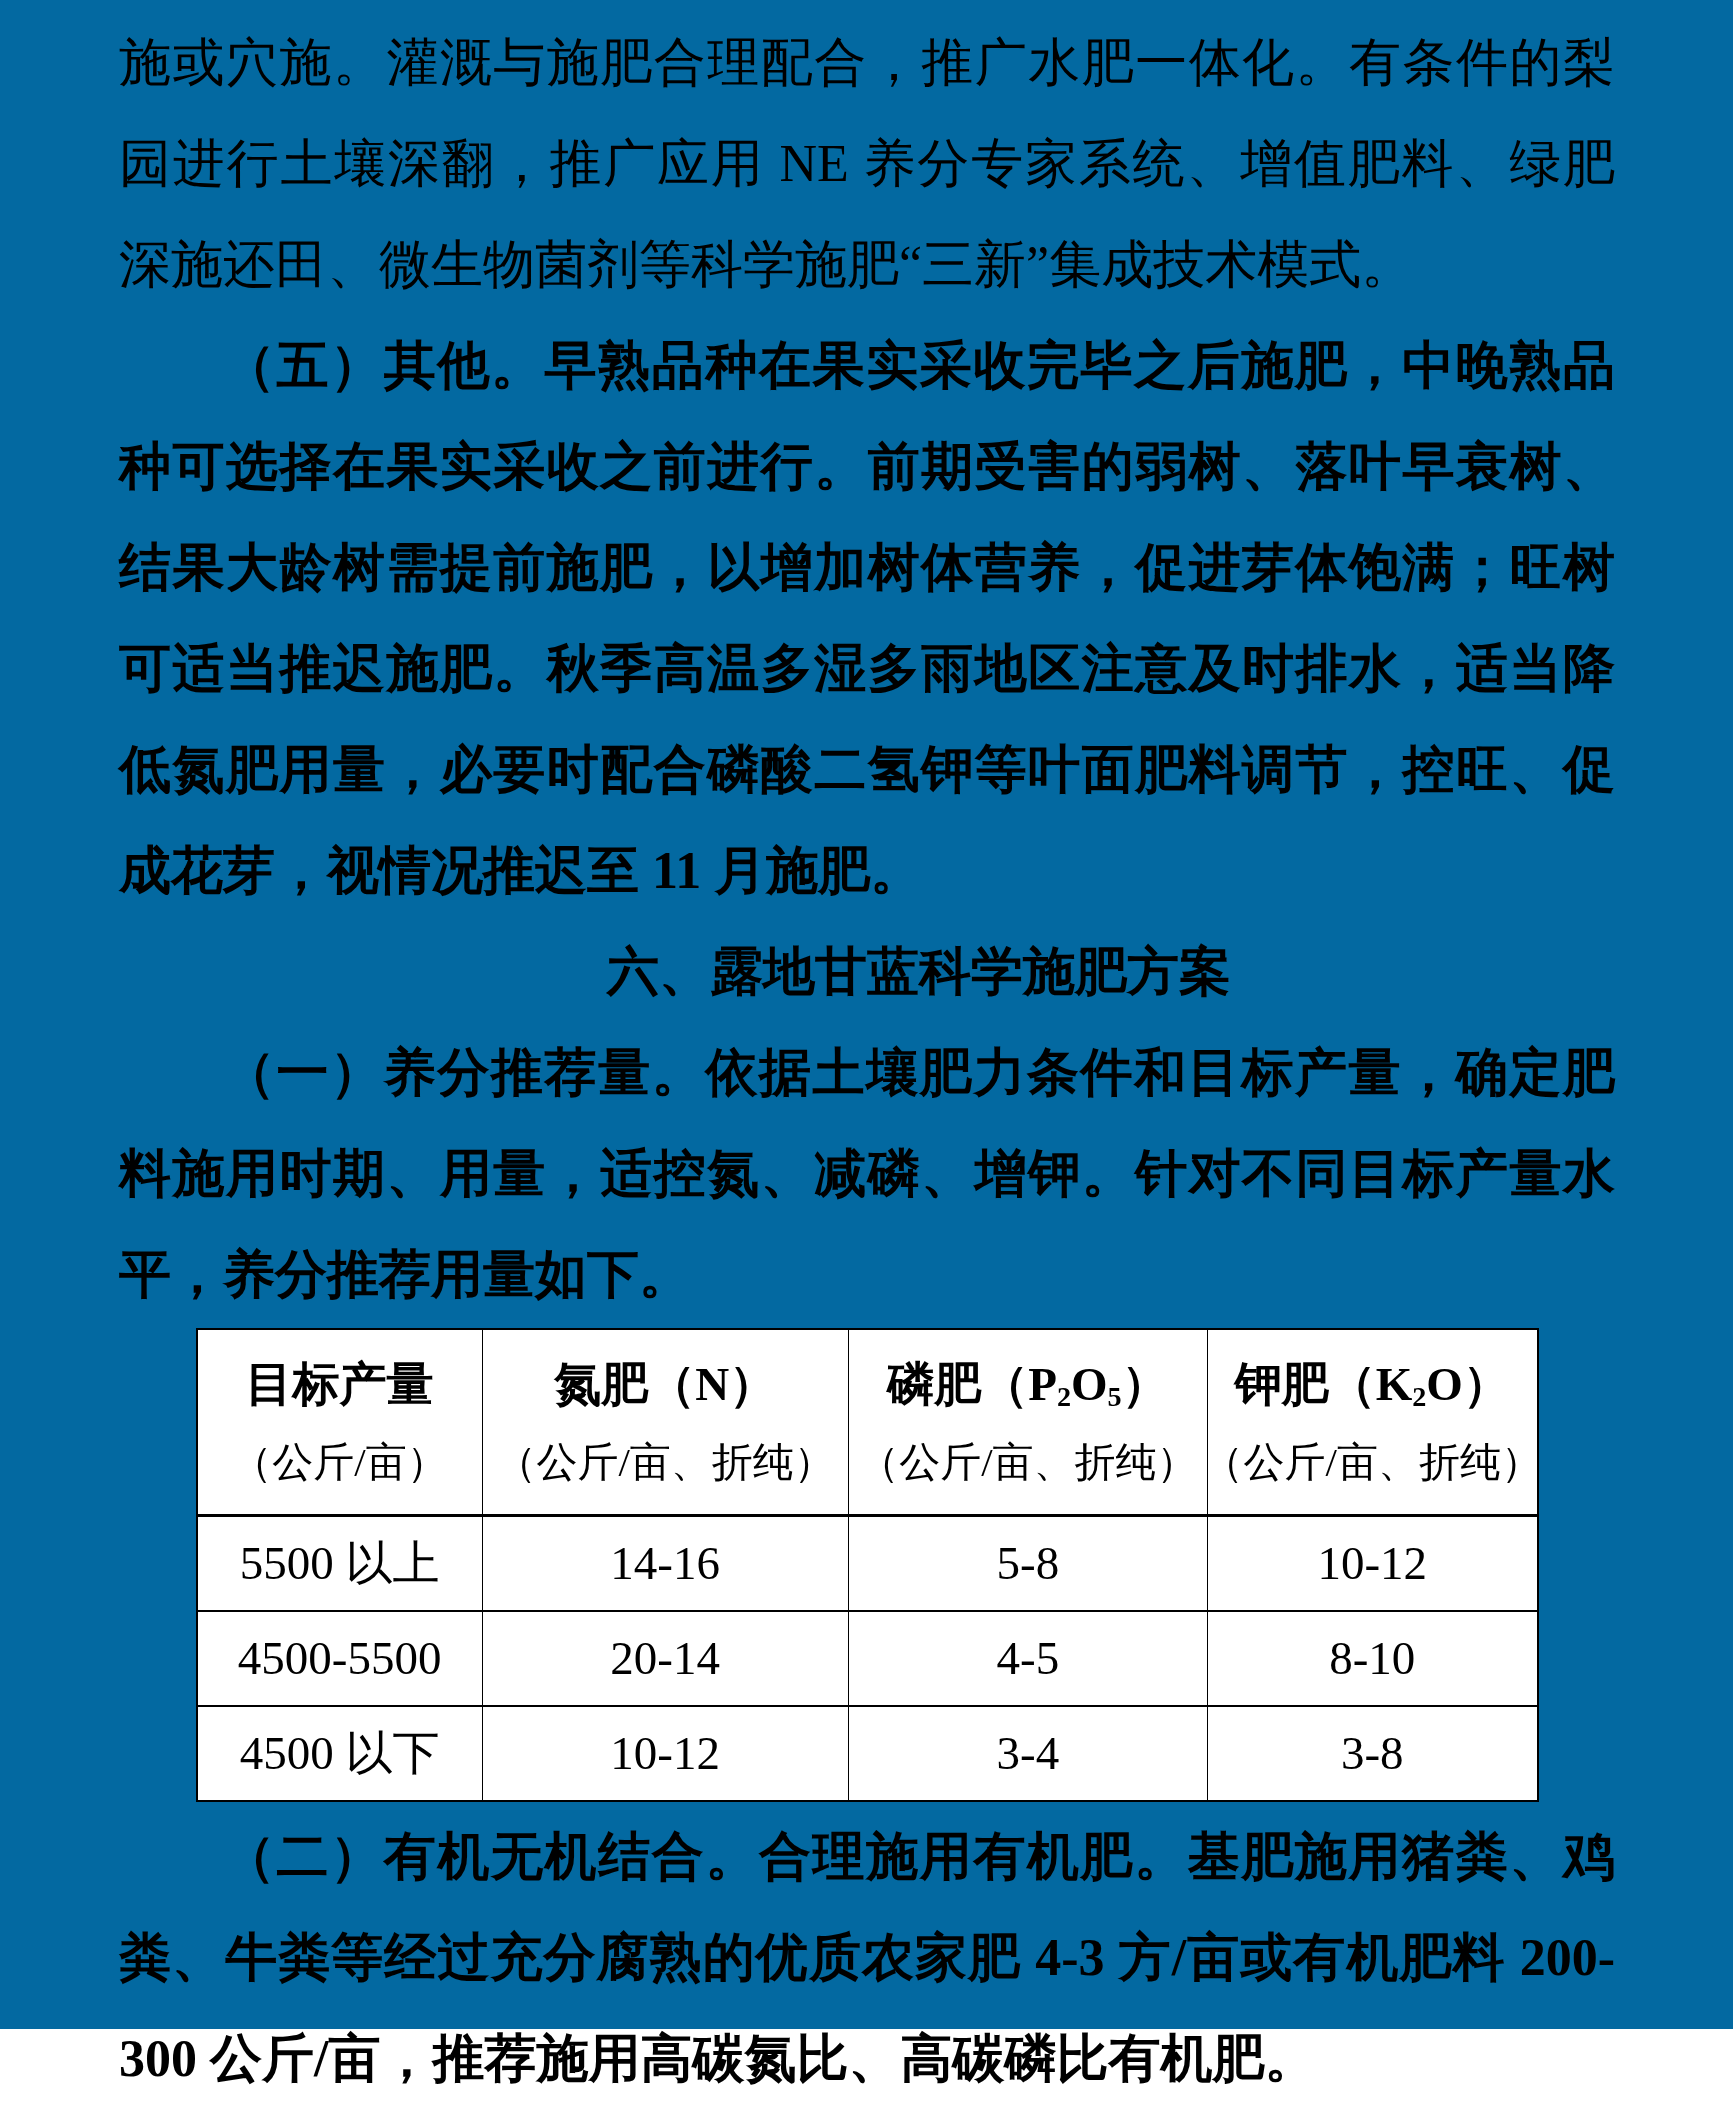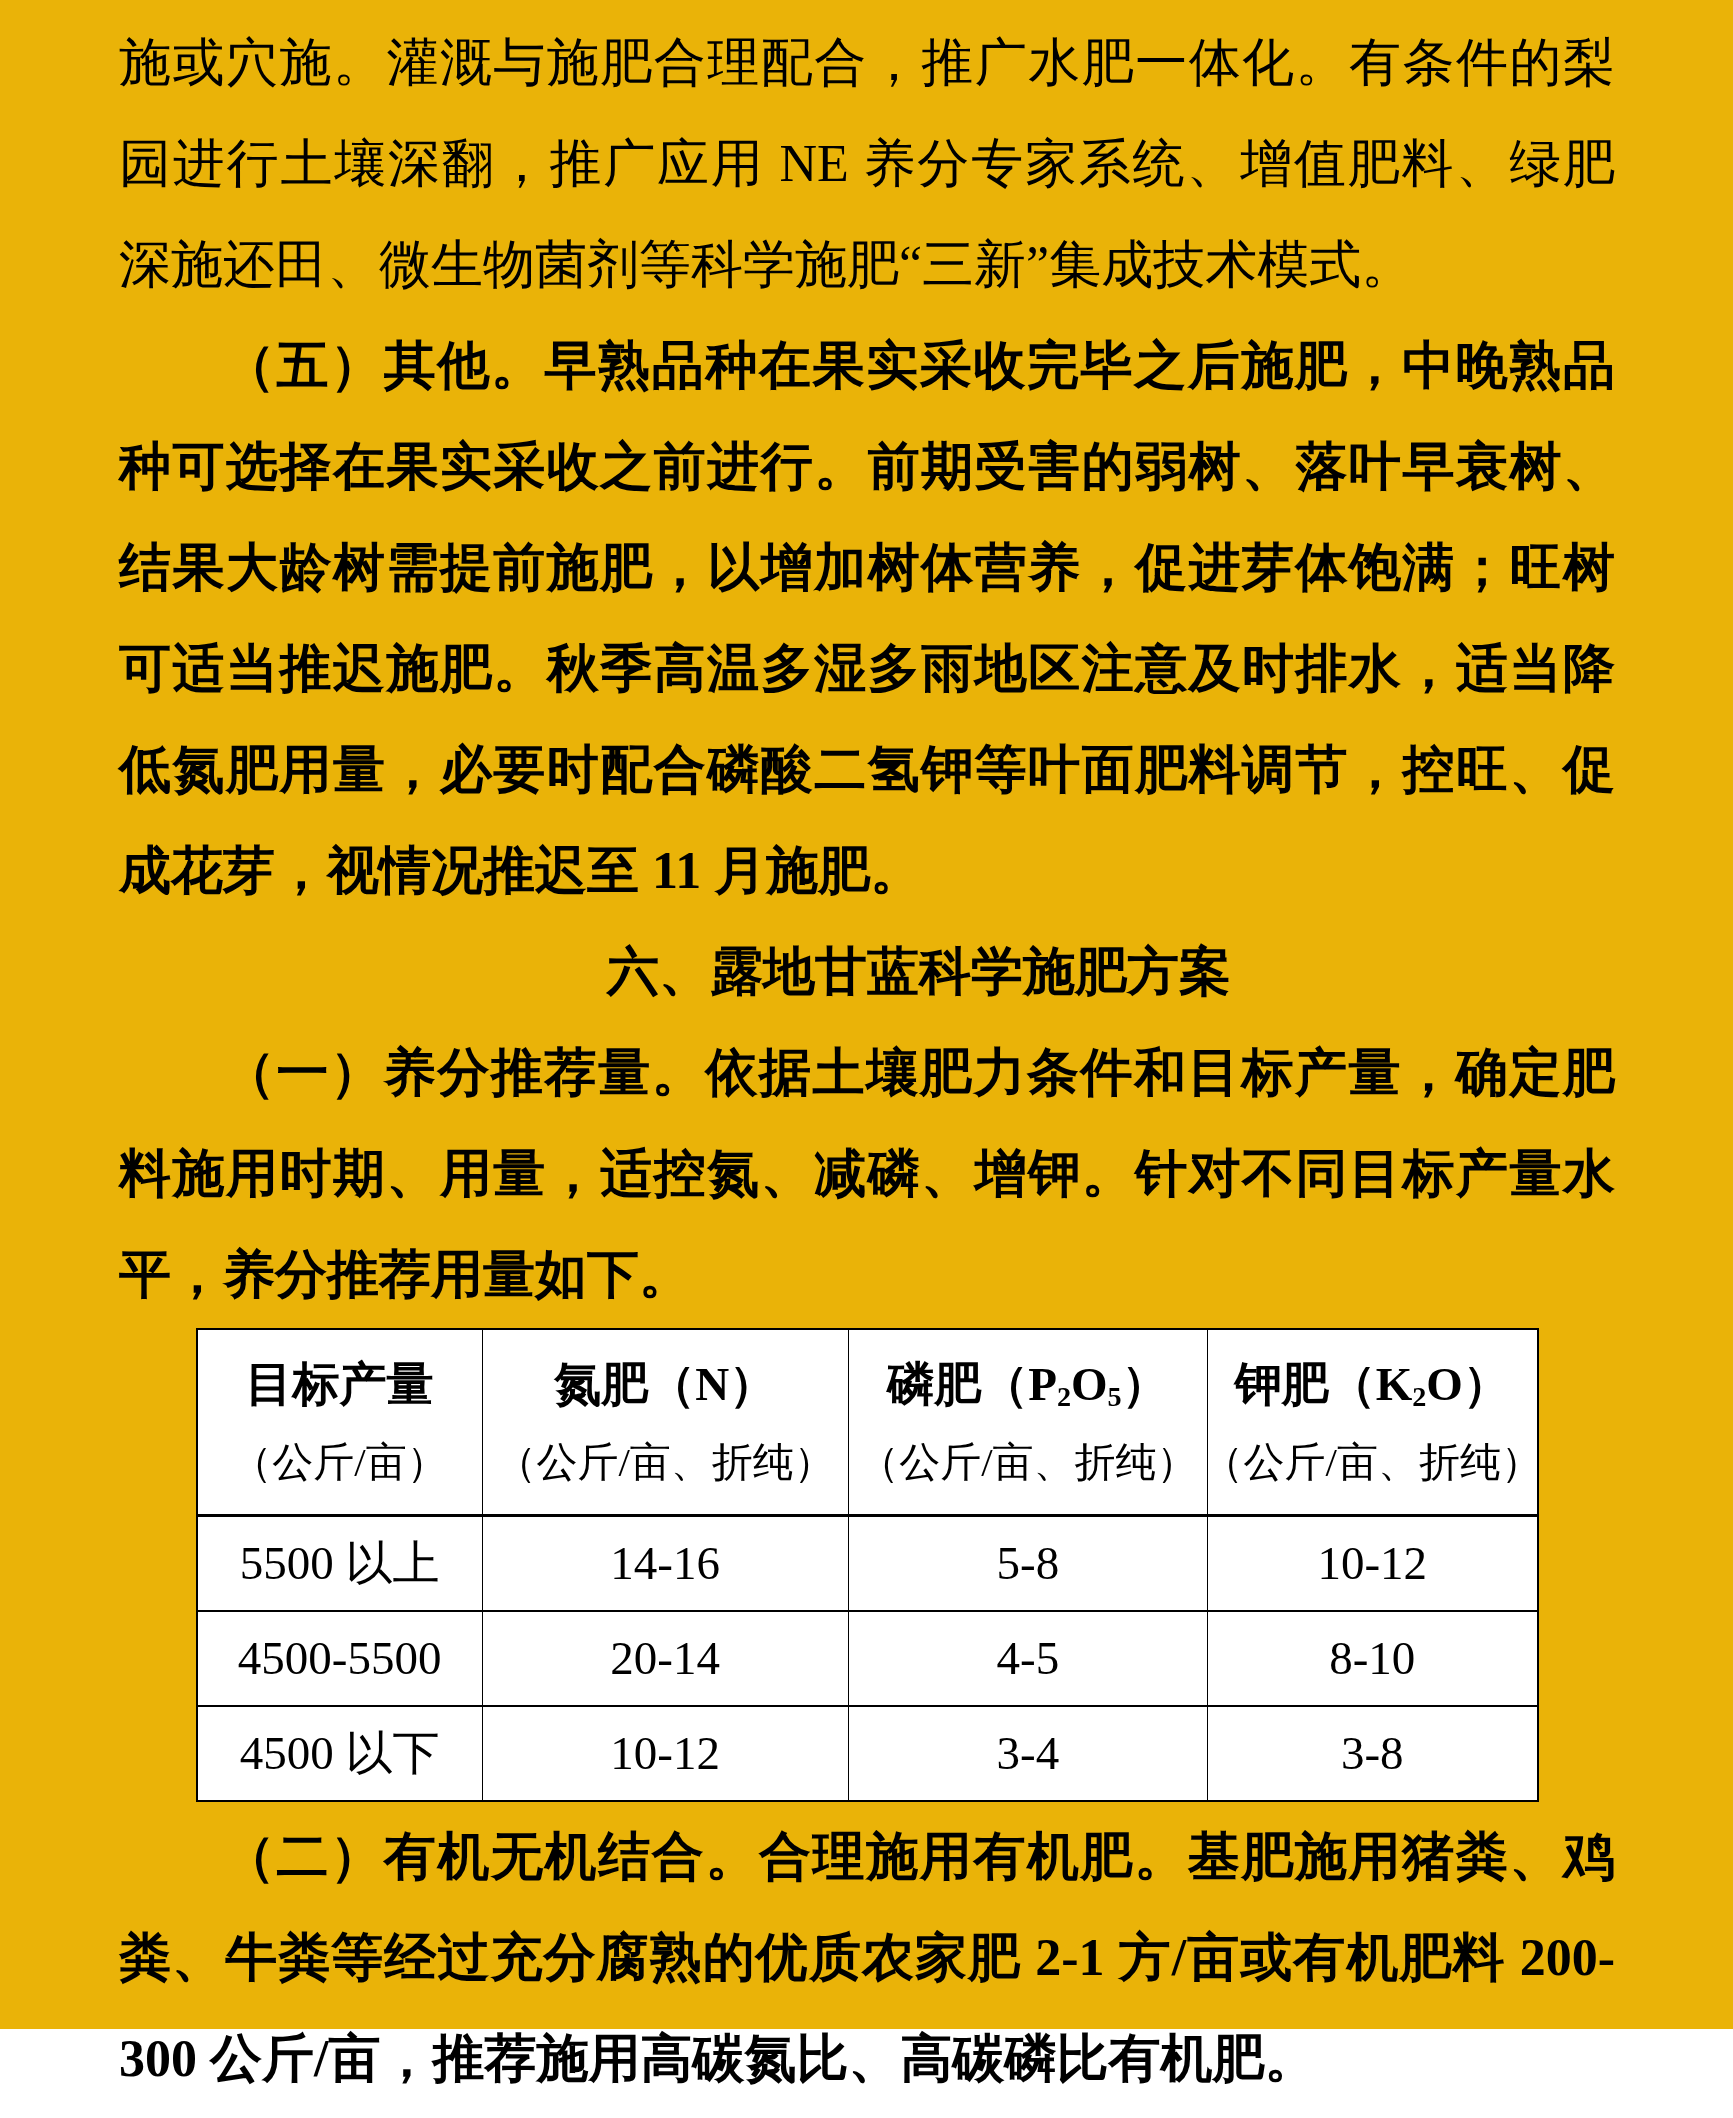--- a/index.html
+++ b/index.html
@@ -10,21 +10,21 @@
   body {
     width: 1734px;
     height: 2119px;
     overflow: hidden;
   }
   .page {
     box-sizing: border-box;
     width: 1734px;
     height: 2029px;
     padding: 11.5px 119px 0 119px;
-    background: #eab308;
+    background: #0369a1;
     color: #000000;
     font-family: "Liberation Serif", "DejaVu Serif", serif;
     font-size: 52px;
     line-height: 101px;
     text-align: justify;
     text-justify: inter-character;
   }
   p.body-par {
     margin: 0;
     padding: 0;
@@ -164,16 +164,16 @@
       </tr>
       <tr>
         <td>4500 以下</td>
         <td>10-12</td>
         <td>3-4</td>
         <td>3-8</td>
       </tr>
     </tbody>
   </table>
 
-  <p class="body-par indent2">（二）有机无机结合。合理施用有机肥。基肥施用猪粪、鸡粪、牛粪等经过充分腐熟的优质农家肥 2-1 方/亩或有机肥料 200-300 公斤/亩，推荐施用高碳氮比、高碳磷比有机肥。</p>
+  <p class="body-par indent2">（二）有机无机结合。合理施用有机肥。基肥施用猪粪、鸡粪、牛粪等经过充分腐熟的优质农家肥 4-3 方/亩或有机肥料 200-300 公斤/亩，推荐施用高碳氮比、高碳磷比有机肥。</p>
 
 </div>
 
 
 </body></html>

